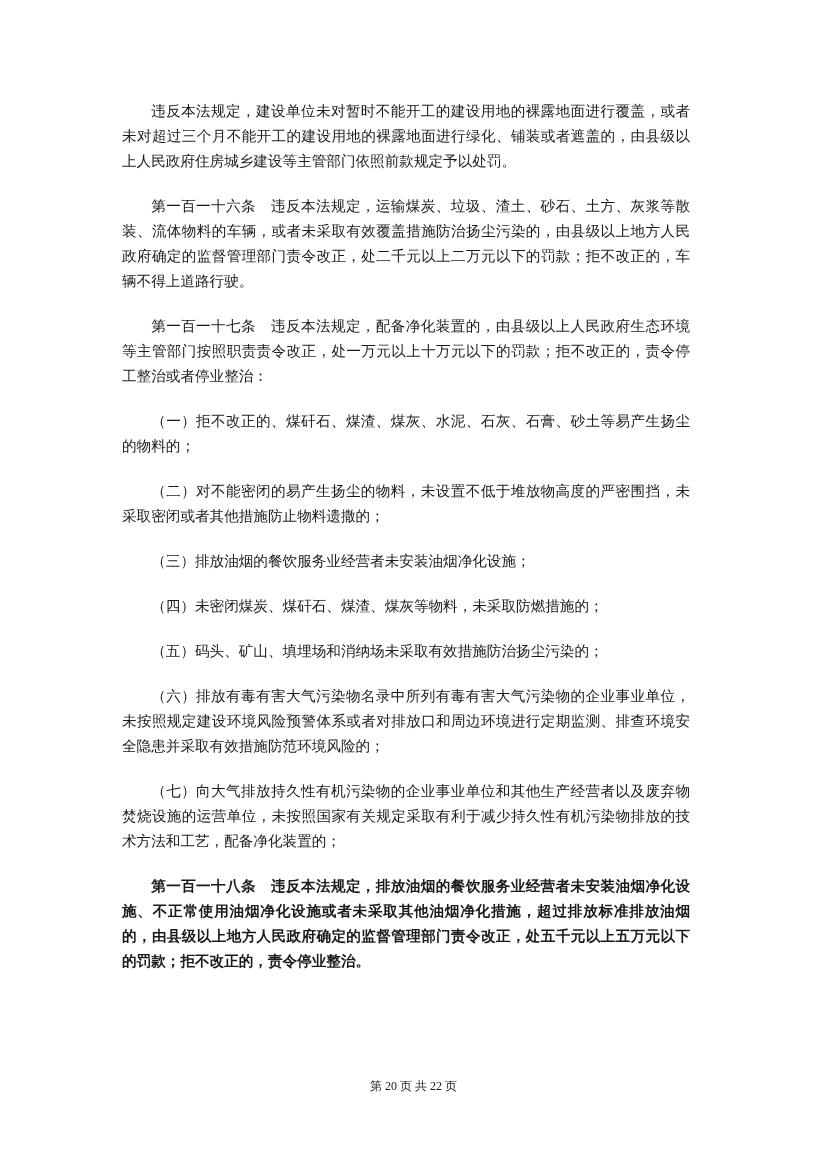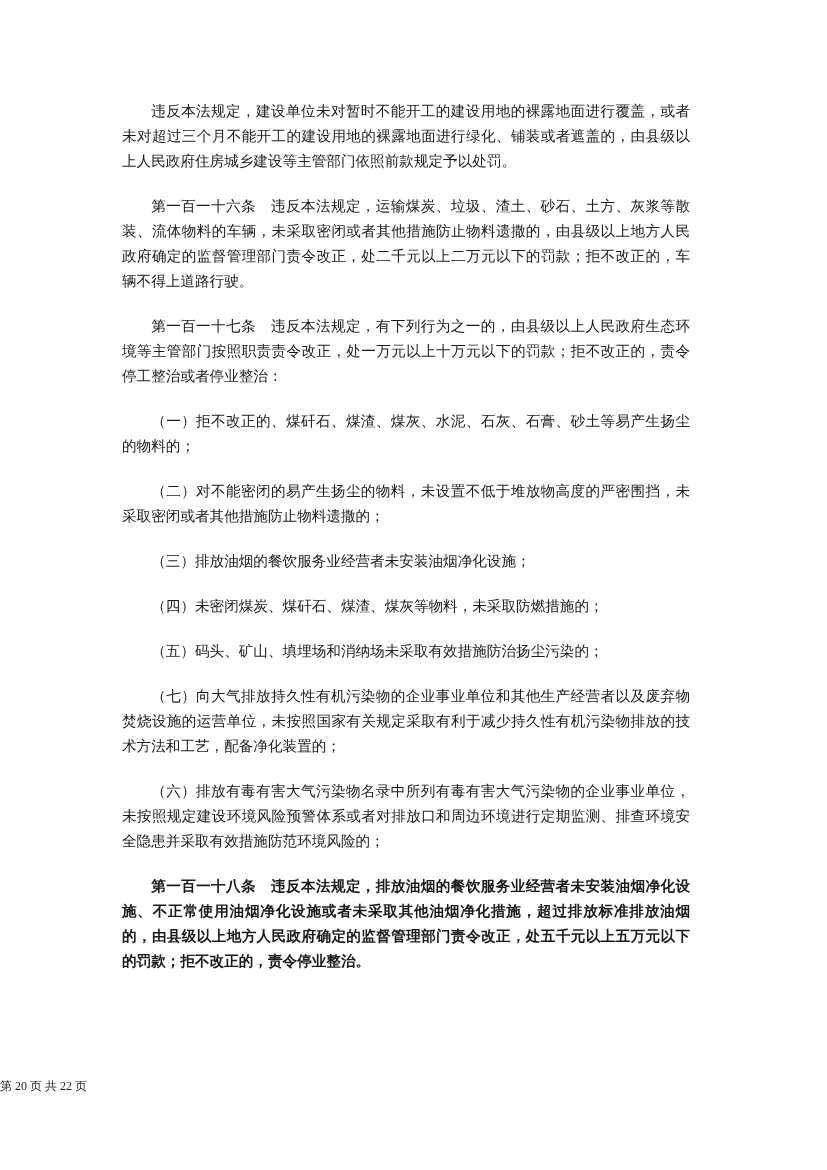--- a/index.html
+++ b/index.html
@@ -37,38 +37,39 @@
   }
   .content p:last-child {
     margin-bottom: 0;
     font-weight: bold;
   }
   .footer {
     position: absolute;
     left: 0;
     top: 1078px;
     width: 100%;
+    text-align: center;
     font-size: 12px;
     color: #1a1a1a;
     line-height: 16px;
   }
 </style>
 </head>
 <body>
 
 <div class="page">
   <div class="content">
     <p>违反本法规定，建设单位未对暂时不能开工的建设用地的裸露地面进行覆盖，或者未对超过三个月不能开工的建设用地的裸露地面进行绿化、铺装或者遮盖的，由县级以上人民政府住房城乡建设等主管部门依照前款规定予以处罚。</p>
-    <p>第一百一十六条　违反本法规定，运输煤炭、垃圾、渣土、砂石、土方、灰浆等散装、流体物料的车辆，未采取密闭或者其他措施防止物料遗撒的，由县级以上地方人民政府确定的监督管理部门责令改正，处二千元以上二万元以下的罚款；拒不改正的，车辆不得上道路行驶。</p>
-    <p>第一百一十七条　违反本法规定，有下列行为之一的，由县级以上人民政府生态环境等主管部门按照职责责令改正，处一万元以上十万元以下的罚款；拒不改正的，责令停工整治或者停业整治：</p>
+    <p>第一百一十六条　违反本法规定，运输煤炭、垃圾、渣土、砂石、土方、灰浆等散装、流体物料的车辆，或者未采取有效覆盖措施防治扬尘污染的，由县级以上地方人民政府确定的监督管理部门责令改正，处二千元以上二万元以下的罚款；拒不改正的，车辆不得上道路行驶。</p>
+    <p>第一百一十七条　违反本法规定，配备净化装置的，由县级以上人民政府生态环境等主管部门按照职责责令改正，处一万元以上十万元以下的罚款；拒不改正的，责令停工整治或者停业整治：</p>
     <p>（一）拒不改正的、煤矸石、煤渣、煤灰、水泥、石灰、石膏、砂土等易产生扬尘的物料的；</p>
     <p>（二）对不能密闭的易产生扬尘的物料，未设置不低于堆放物高度的严密围挡，未采取密闭或者其他措施防止物料遗撒的；</p>
     <p>（三）排放油烟的餐饮服务业经营者未安装油烟净化设施；</p>
     <p>（四）未密闭煤炭、煤矸石、煤渣、煤灰等物料，未采取防燃措施的；</p>
     <p>（五）码头、矿山、填埋场和消纳场未采取有效措施防治扬尘污染的；</p>
+    <p>（六）排放有毒有害大气污染物名录中所列有毒有害大气污染物的企业事业单位，未按照规定建设环境风险预警体系或者对排放口和周边环境进行定期监测、排查环境安全隐患并采取有效措施防范环境风险的；</p>
     <p>（七）向大气排放持久性有机污染物的企业事业单位和其他生产经营者以及废弃物焚烧设施的运营单位，未按照国家有关规定采取有利于减少持久性有机污染物排放的技术方法和工艺，配备净化装置的；</p>
-    <p>（六）排放有毒有害大气污染物名录中所列有毒有害大气污染物的企业事业单位，未按照规定建设环境风险预警体系或者对排放口和周边环境进行定期监测、排查环境安全隐患并采取有效措施防范环境风险的；</p>
     <p>第一百一十八条　违反本法规定，排放油烟的餐饮服务业经营者未安装油烟净化设施、不正常使用油烟净化设施或者未采取其他油烟净化措施，超过排放标准排放油烟的，由县级以上地方人民政府确定的监督管理部门责令改正，处五千元以上五万元以下的罚款；拒不改正的，责令停业整治。</p>
   </div>
   <div class="footer">
     <span>第 20 页 共 22 页</span>
   </div>
 </div>
 
 </body></html>

